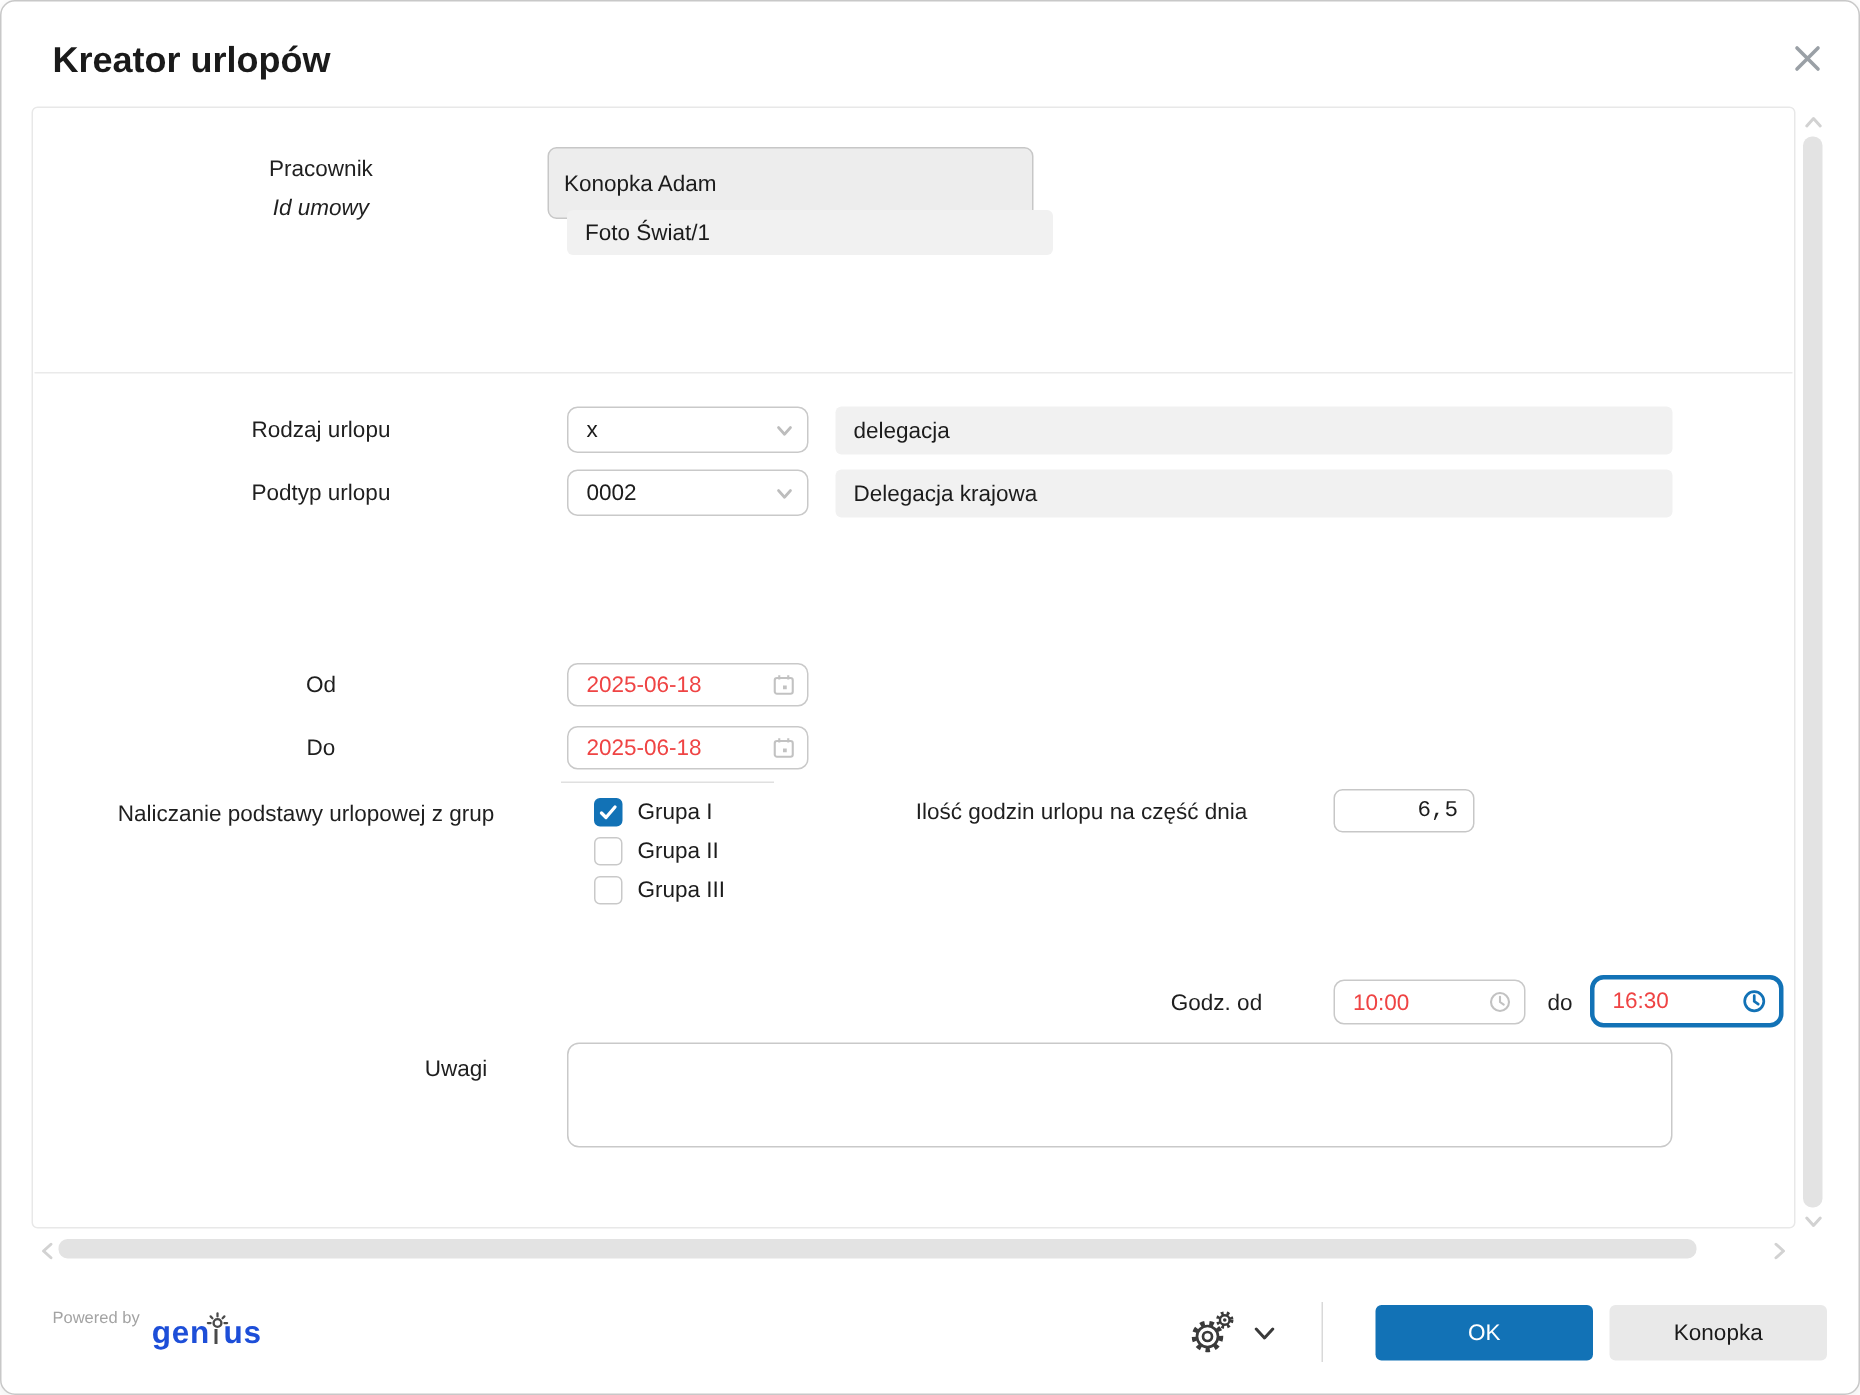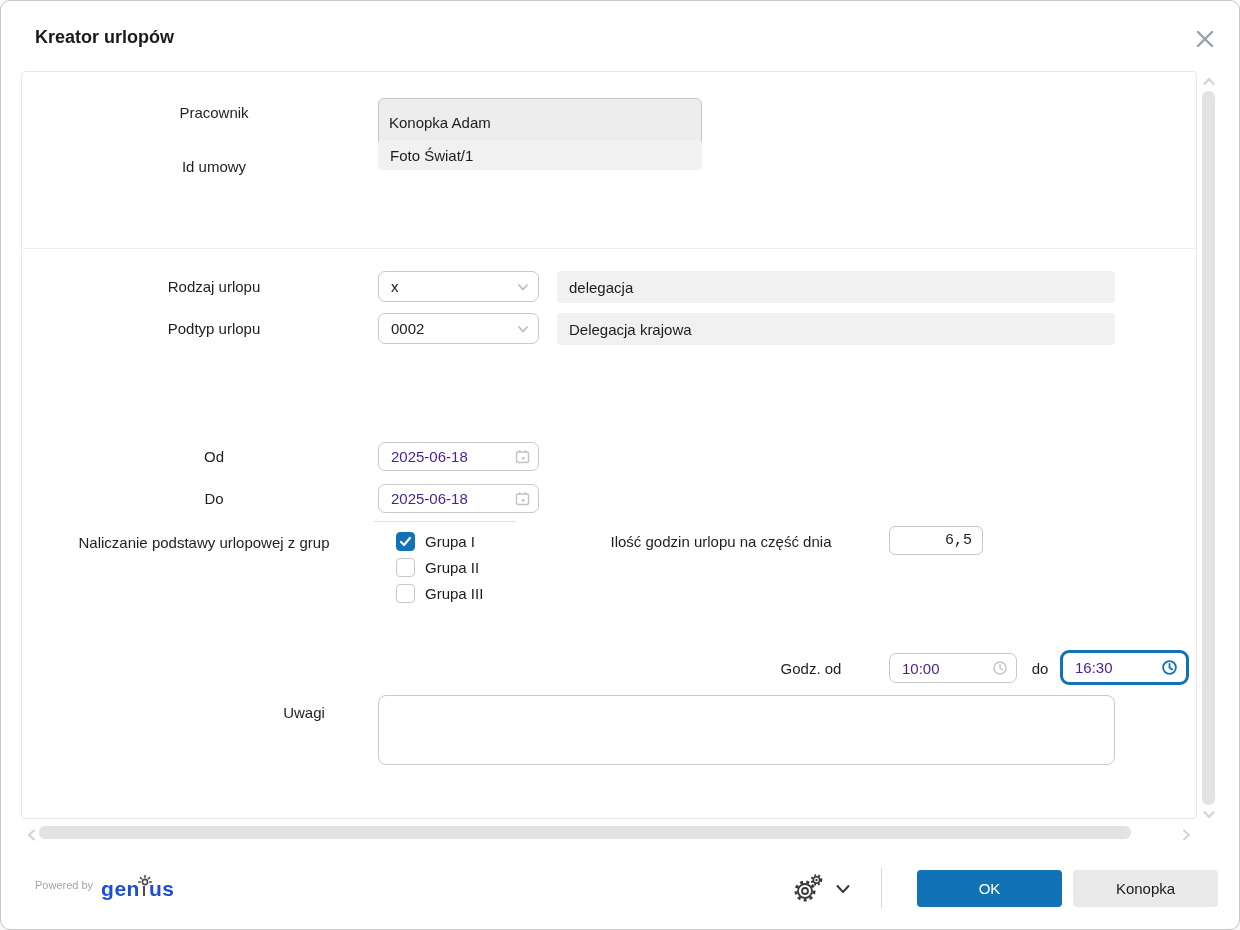--- a/index.html
+++ b/index.html
@@ -3,42 +3,42 @@
 <meta charset="utf-8">
 <style>
   * { margin:0; padding:0; box-sizing:border-box; }
   html,body { width:1240px; height:930px; background:#fff; font-family:"Liberation Sans", sans-serif; }
   .window {
     position:absolute; left:0; top:0; width:1240px; height:930px;
     background:#ffffff; border:1px solid #c8c8c8; border-radius:10px;
     overflow:hidden; box-shadow:0 2px 10px rgba(0,0,0,.08);
   }
   .abs { position:absolute; }
-  .title { left:34px; top:26px; font-size:18px; font-weight:700; color:#1a1a1a; }
+  .title { left:34px; top:26px; font-size:24px; font-weight:700; color:#1a1a1a; }
   .close-btn { left:1190px; top:26px; width:28px; height:28px; display:flex; align-items:center; justify-content:center; cursor:pointer; }
   .panel { left:20px; top:70px; width:1176px; height:748px; border:1px solid #e8e8e8; border-radius:4px; background:#fff; }
   .divider-h { height:1px; background:#eaeaea; }
   .label { font-size:15px; color:#1f1f1f; text-align:center; }
   .txt-input {
     font-family:"Liberation Sans", sans-serif; font-size:15px; color:#1c1c1c;
     border:1px solid #c7c7c7; border-radius:6px; background:#fff; padding:0 10px; outline:none;
   }
   .disabled-input { background:#ededed; }
   .flat-field {
     background:#f1f1f1; border:none; border-radius:4px; font-size:15px; color:#1c1c1c;
     display:flex; align-items:center; padding:0 12px;
   }
   .dropdown {
     background:#fff; border:1px solid #c9c9c9; border-radius:7px; font-size:15px; color:#1c1c1c;
     display:flex; align-items:center; padding:0 8px 0 12px; cursor:pointer;
   }
   .dropdown .dd-value { flex:1; }
   .icon-right { display:flex; align-items:center; }
   .picker {
-    background:#fff; border:1px solid #c9c9c9; border-radius:7px; font-size:15px; color:#4c1d95;
+    background:#fff; border:1px solid #c9c9c9; border-radius:7px; font-size:15px; color:#ef4444;
     display:flex; align-items:center; padding:0 8px 0 12px;
   }
   .picker .pk-value { flex:1; }
   .picker.focused { border:3px solid #1272b6; border-radius:9px; }
   .checkbox { width:19px; height:19px; border:1px solid #c9c9c9; border-radius:4px; background:#fff; display:flex; align-items:center; justify-content:center; cursor:pointer; }
   .checkbox.checked { background:#1272b6; border-color:#1272b6; }
   .cb-label { font-size:15px; color:#1c1c1c; }
   .num-input { text-align:right;font-family:Liberation Mono, monospace; }
   textarea.uwagi {
     font-family:"Liberation Sans", sans-serif; font-size:15px; color:#1c1c1c;
@@ -69,23 +69,23 @@
     <span>
       <svg width="22" height="22" viewBox="0 0 22 22">
           <path d="M4 4 L18 18 M18 4 L4 18" stroke="#9aa0a6" stroke-width="2.4" stroke-linecap="round"></path>
         </svg>
     </span>
   </div>
 
   <div class="abs panel"></div>
 
   <div class="abs label" style="left:60px; top:102px; width:306px; line-height:20px;">Pracownik</div>
-  <input class="abs txt-input disabled-input" style="left: 377px; top: 97px; width: 324px; height: 48px;" readonly="" value="Konopka Adam">
-
-  <div class="abs label" style="left:60px; top:156px; width:306px; line-height:20px;">Id umowy</div>
+  <input class="abs txt-input disabled-input" style="left: 364px; top: 97px; width: 324px; height: 48px;" readonly="" value="Konopka Adam">
+
+  <div class="abs label" style="left:60px; top:128px; width:306px; line-height:20px;font-style:italic;">Id umowy</div>
   <div class="abs flat-field" style="left:377px; top:139px; width:324px; height:30px;">Foto Świat/1</div>
 
   <div class="abs divider-h" style="left:22px; top:247px; width:1172px;"></div>
 
   <div class="abs label" style="left:60px; top:276px; width:306px; line-height:20px;">Rodzaj urlopu</div>
   <div class="abs dropdown" style="left:377px; top:270px; width:161px; height:31px;">
     <span class="dd-value">x</span>
     <span class="icon-right">
       <svg width="14" height="14" viewBox="0 0 14 14">
           <polyline points="3,5 7,9.5 11,5" fill="none" stroke="#bdbdbd" stroke-width="1.8" stroke-linecap="round" stroke-linejoin="round"></polyline>
@@ -196,21 +196,21 @@
         <polyline points="1.5,9 6,4 10.5,9" fill="none" stroke="#d2d2d2" stroke-width="2" stroke-linecap="round" stroke-linejoin="round"></polyline>
       </svg>
   </div>
   <div class="abs scroll-thumb" style="left:1201px; top:90px; width:13px; height:714px;"></div>
   <div class="abs" style="left:1202px; top:806px;">
     <svg width="12" height="14" viewBox="0 0 12 14">
         <polyline points="1.5,5 6,10 10.5,5" fill="none" stroke="#d2d2d2" stroke-width="2" stroke-linecap="round" stroke-linejoin="round"></polyline>
       </svg>
   </div>
 
-  <div class="abs" style="left:34px; top:872px; display:flex; align-items:center; gap:8px;">
+  <div class="abs" style="left:34px; top:872px; display:flex; align-items:flex-start; gap:8px;">
     <span class="powered-by" style="padding-bottom:5px;">Powered by</span>
     <span class="genius-logo">
       <span>gen</span>
         <span class="genius-i">
         <svg width="16" height="16" viewBox="0 0 16 16">
             <circle cx="8" cy="9" r="2.6" fill="none" stroke="#4a4a4a" stroke-width="1.6"></circle>
             <line x1="8" y1="4.6" x2="8" y2="2.6" stroke="#4a4a4a" stroke-width="1.5" stroke-linecap="round"></line>
             <line x1="4.6" y1="5.8" x2="3.4" y2="4.6" stroke="#4a4a4a" stroke-width="1.5" stroke-linecap="round"></line>
             <line x1="11.4" y1="5.8" x2="12.6" y2="4.6" stroke="#4a4a4a" stroke-width="1.5" stroke-linecap="round"></line>
             <line x1="3.4" y1="9" x2="1.6" y2="9" stroke="#4a4a4a" stroke-width="1.5" stroke-linecap="round"></line>

